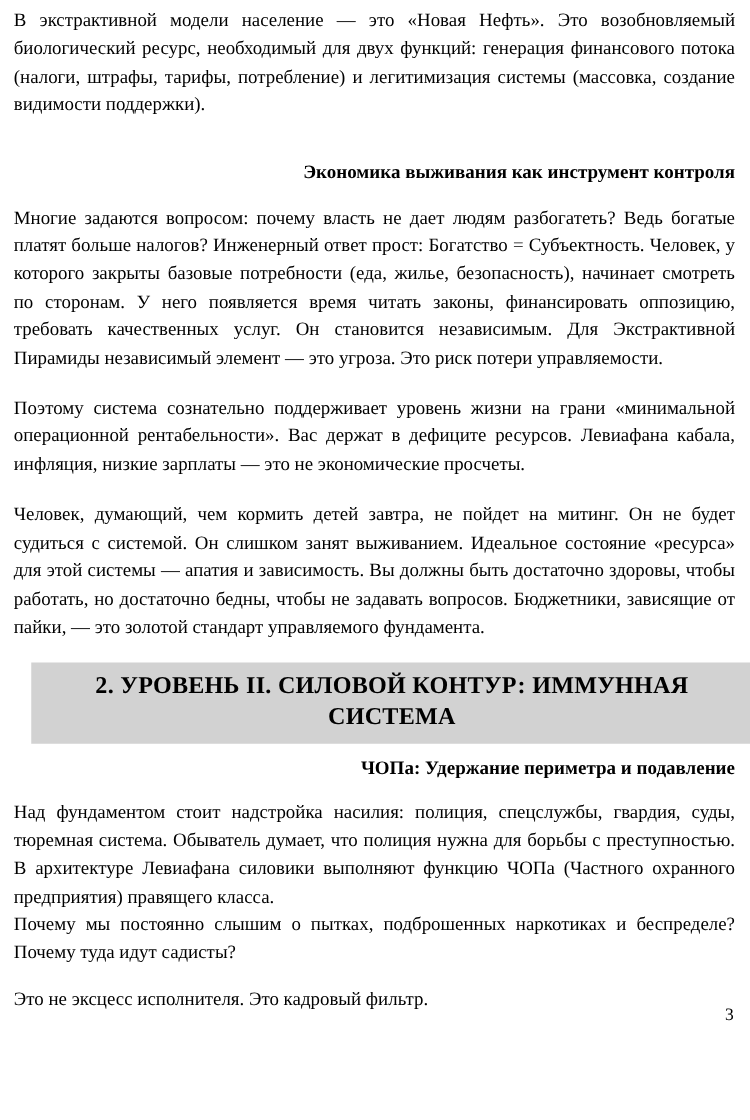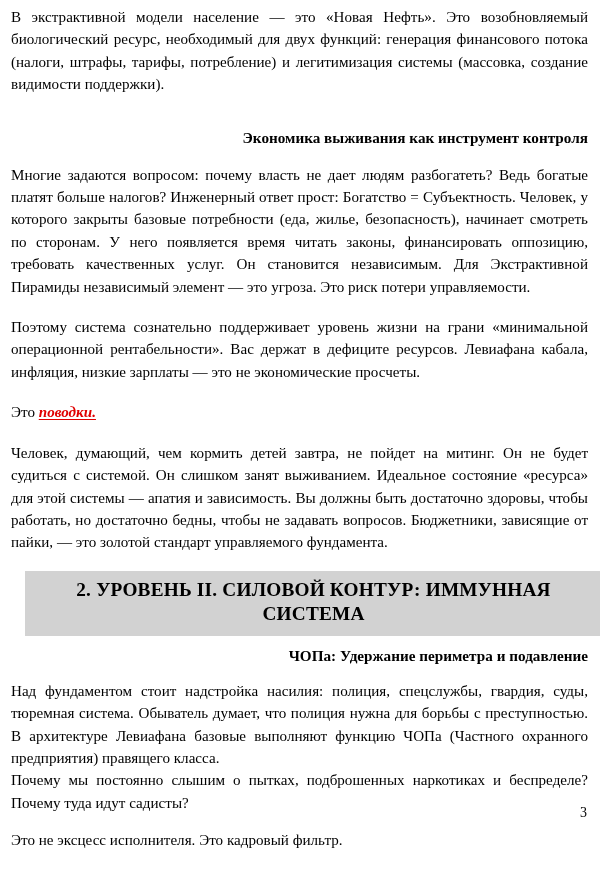--- a/index.html
+++ b/index.html
@@ -99,35 +99,32 @@
   <p class="body-par gap-after">В экстрактивной модели население — это «Новая Нефть». Это возобновляемый биологический ресурс, необходимый для двух функций: генерация финансового потока (налоги, штрафы, тарифы, потребление) и легитимизация системы (массовка, создание видимости поддержки).</p>
 
   <div class="subhead-block">
     <h3 class="subhead">Экономика выживания как инструмент контроля</h3>
   </div>
 
   <p class="body-par gap-after">Многие задаются вопросом: почему власть не дает людям разбогатеть? Ведь богатые платят больше налогов? Инженерный ответ прост: Богатство = Субъектность. Человек, у которого закрыты базовые потребности (еда, жилье, безопасность), начинает смотреть по сторонам. У него появляется время читать законы, финансировать оппозицию, требовать качественных услуг. Он становится независимым. Для Экстрактивной Пирамиды независимый элемент — это угроза. Это риск потери управляемости.</p>
 
   <p class="body-par gap-after">Поэтому система сознательно поддерживает уровень жизни на грани «минимальной операционной рентабельности». Вас держат в дефиците ресурсов. Левиафана кабала, инфляция, низкие зарплаты — это не экономические просчеты.</p>
 
-  <p class="body-par gap-after">
-    <span>Это </span><span class="emph-red">поводки.</span>
-  </p>
 
   <p class="body-par">Человек, думающий, чем кормить детей завтра, не пойдет на митинг. Он не будет судиться с системой. Он слишком занят выживанием. Идеальное состояние «ресурса» для этой системы — апатия и зависимость. Вы должны быть достаточно здоровы, чтобы работать, но достаточно бедны, чтобы не задавать вопросов. Бюджетники, зависящие от пайки, — это золотой стандарт управляемого фундамента.</p>
 
   <div class="section-banner">
     <h2>2. УРОВЕНЬ II. СИЛОВОЙ КОНТУР: ИММУННАЯ СИСТЕМА</h2>
   </div>
 
   <div class="subhead-block-2">
     <h3 class="subhead">ЧОПа: Удержание периметра и подавление</h3>
   </div>
 
-  <p class="body-par">Над фундаментом стоит надстройка насилия: полиция, спецслужбы, гвардия, суды, тюремная система. Обыватель думает, что полиция нужна для борьбы с преступностью. В архитектуре Левиафана базовые выполняют функцию ЧОПа (Частного охранного предприятия) правящего класса.</p>
+  <p class="body-par">Над фундаментом стоит надстройка насилия: полиция, спецслужбы, гвардия, суды, тюремная система. Обыватель думает, что полиция нужна для борьбы с преступностью. В архитектуре Левиафана силовики выполняют функцию ЧОПа (Частного охранного предприятия) правящего класса.</p>
 
 
   <p class="body-par gap-small">Почему мы постоянно слышим о пытках, подброшенных наркотиках и беспределе? Почему туда идут садисты?</p>
 
   <p class="body-par">Это не эксцесс исполнителя. Это кадровый фильтр.</p>
 
   <div class="page-number">3</div>
 
 </div>
 

